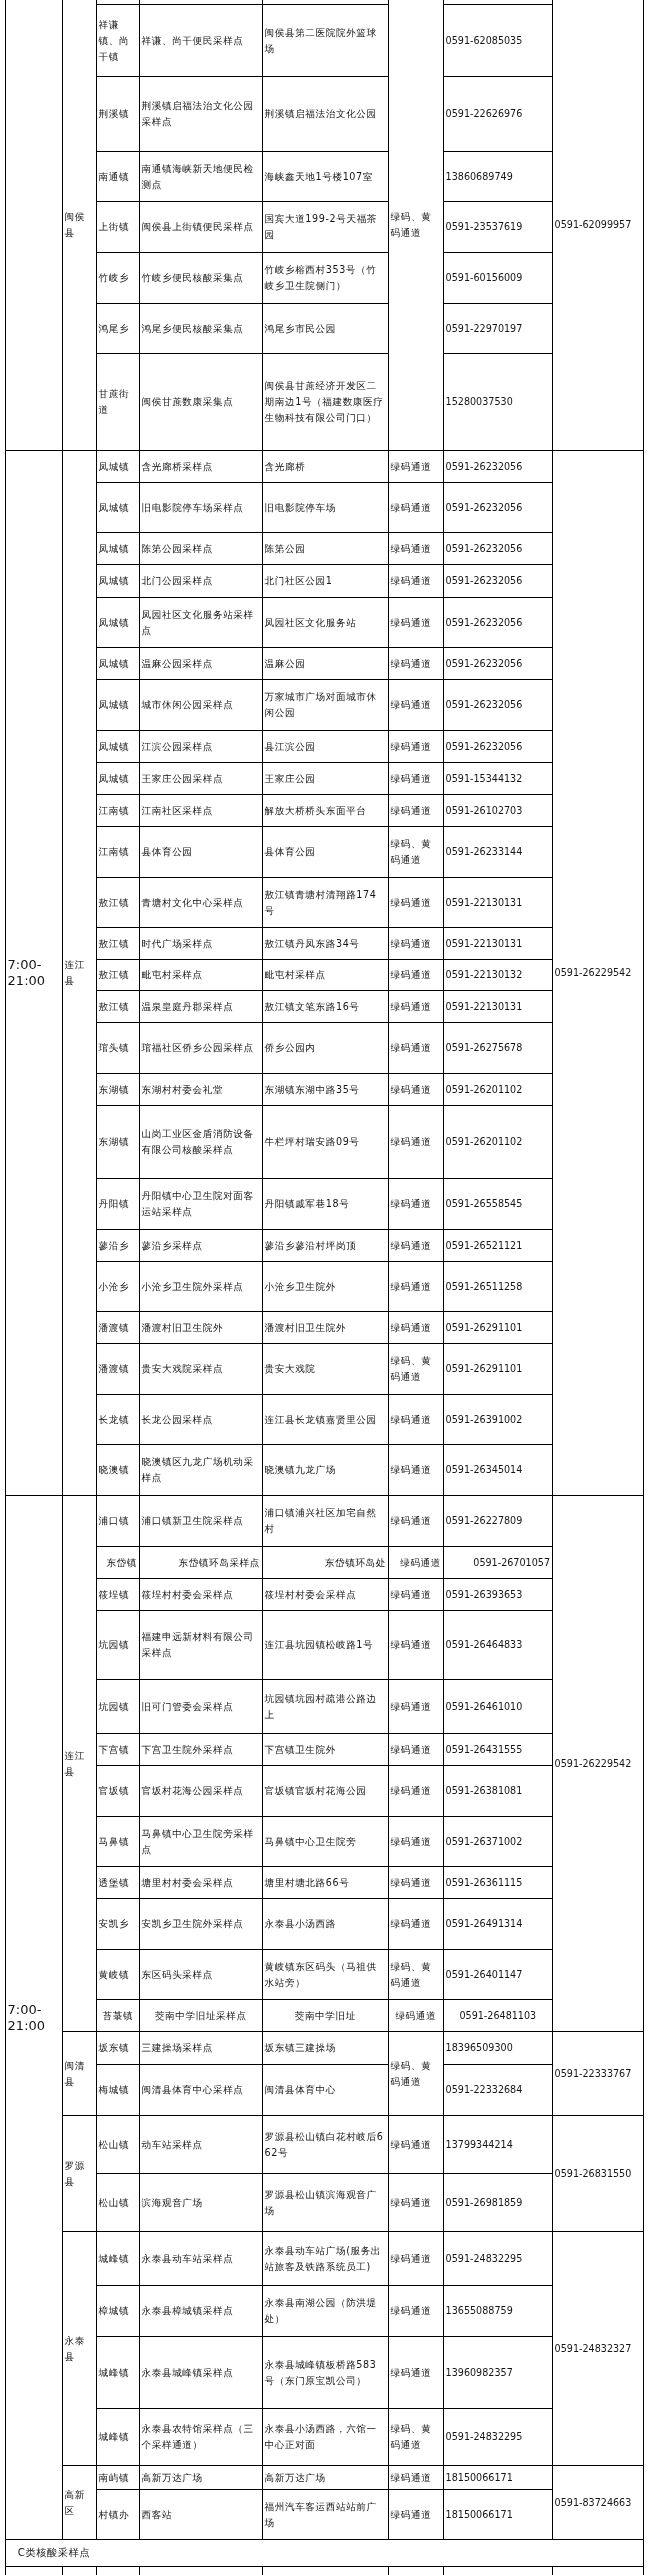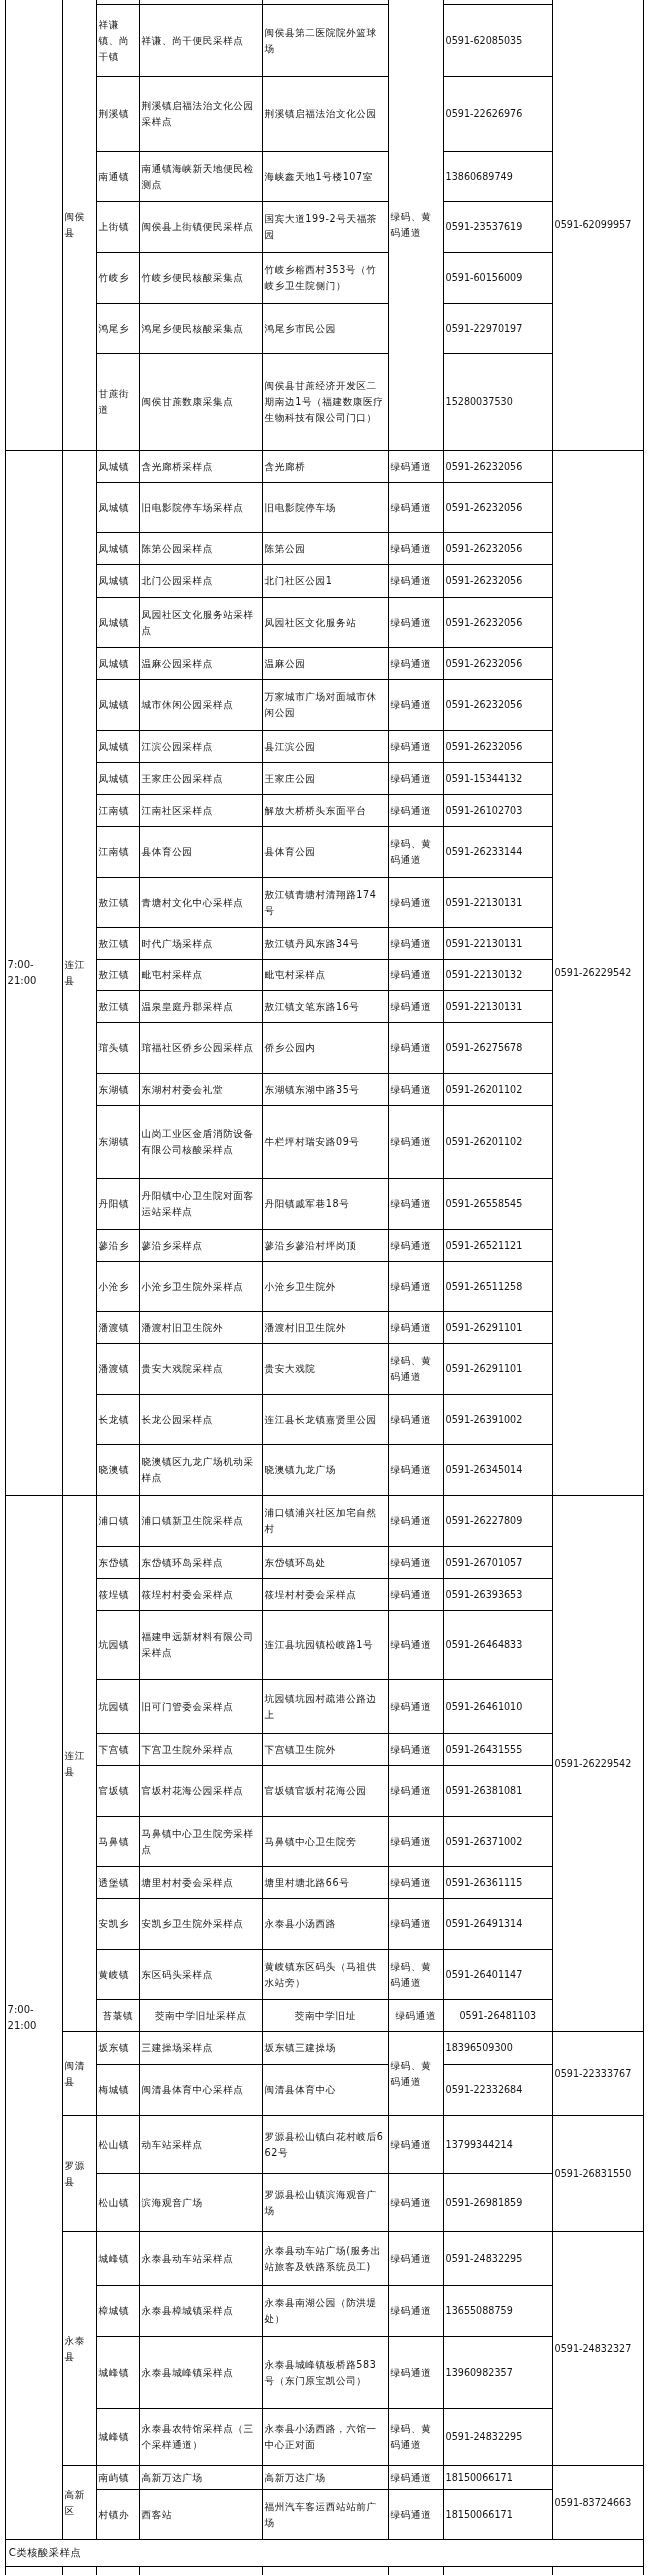--- a/index.html
+++ b/index.html
@@ -3,24 +3,24 @@
 <meta charset="utf-8">
 <style>
   html,body{margin:0;padding:0;background:#ffffff;}
   #page{position:relative;width:649px;height:2576px;overflow:hidden;background:#fff;
         font-family:"DejaVu Sans",sans-serif;color:#141414;}
   table.doc{border-collapse:collapse;table-layout:fixed;position:absolute;left:4.8px;top:0;width:639px;}
   td{border:1.2px solid #000;vertical-align:middle;padding:0.6px 1.8px;font-size:9.6px;line-height:16px;
      overflow:hidden;word-break:break-all;}
   td.cjk{letter-spacing:0.6px;}
   td.num{font-size:9.6px;letter-spacing:0;}
-  td.time{white-space:pre-line;font-size:10px;}
+  td.time{white-space:pre-line;font-size:13px;}
   tr:first-child > td{border-top:0;}
   tr.sec-start > td{border-top:1.8px solid #000;}
-  td.cband{padding-left:3px;font-size:10.2px;letter-spacing:0.6px;}
+  td.cband{padding-left:12px;font-size:10.2px;letter-spacing:0.6px;}
 </style>
 </head>
 <body>
 
 <div id="page">
   <table class="doc">
     <colgroup>
       <col style="width:57px">
         <col style="width:34px">
         <col style="width:43px">
@@ -266,21 +266,21 @@
           <td class="time" rowspan="22">7:00-
 21:00</td>
           <td class="cjk" rowspan="12">连江县</td>
           <td class="cjk">浦口镇</td>
           <td class="cjk">浦口镇新卫生院采样点</td>
           <td class="cjk">浦口镇浦兴社区加宅自然村</td>
           <td class="cjk">绿码通道</td>
           <td class="num">0591-26227809</td>
           <td class="num" rowspan="12">0591-26229542</td>
         </tr>
-        <tr style="height: 32px;">
+        <tr style="height: 32px; text-align: right;">
           <td class="cjk">东岱镇</td>
           <td class="cjk">东岱镇环岛采样点</td>
           <td class="cjk">东岱镇环岛处</td>
           <td class="cjk">绿码通道</td>
           <td class="num">0591-26701057</td>
         </tr>
         <tr style="height: 32px;">
           <td class="cjk">筱埕镇</td>
           <td class="cjk">筱埕村村委会采样点</td>
           <td class="cjk">筱埕村村委会采样点</td>

